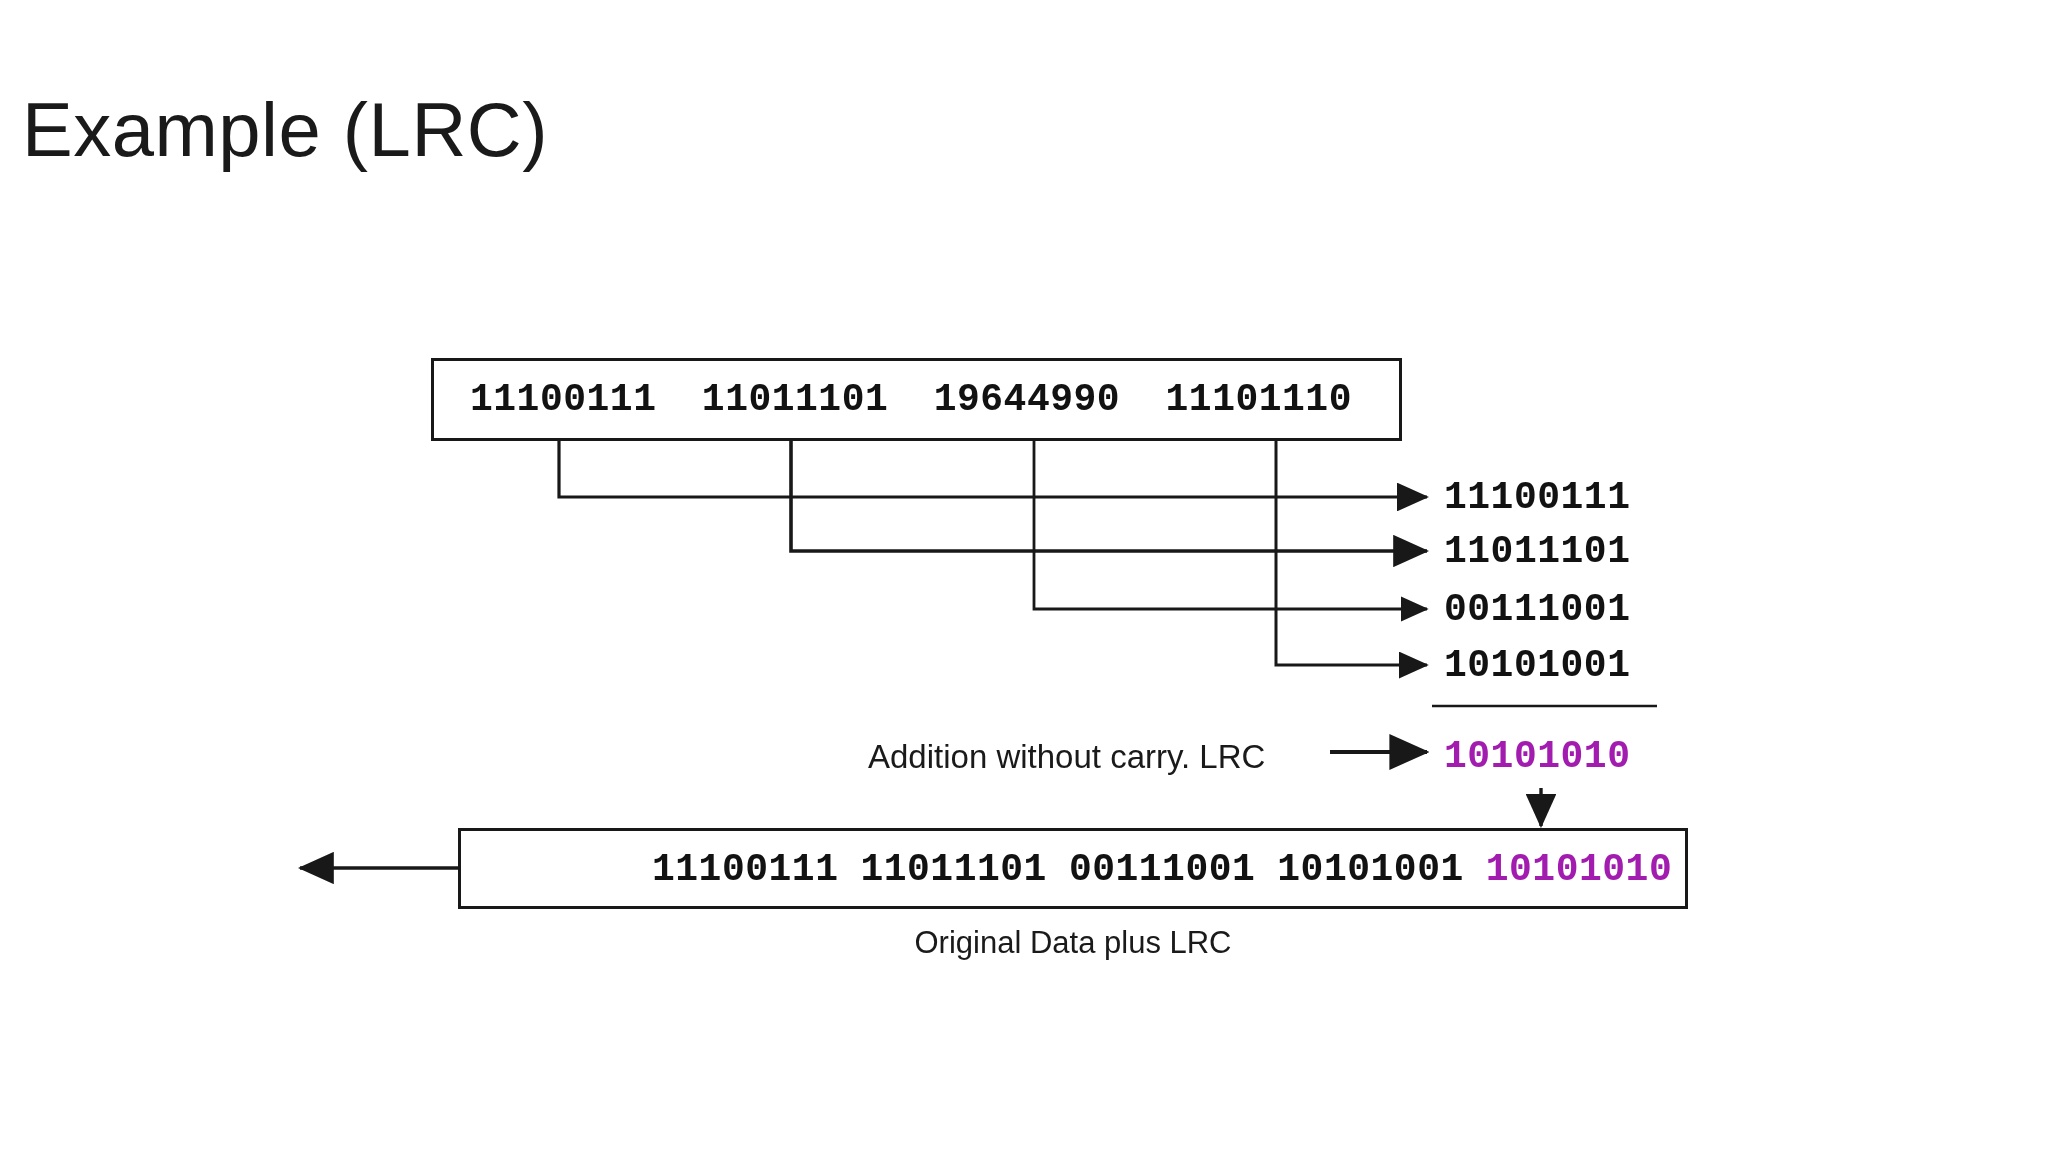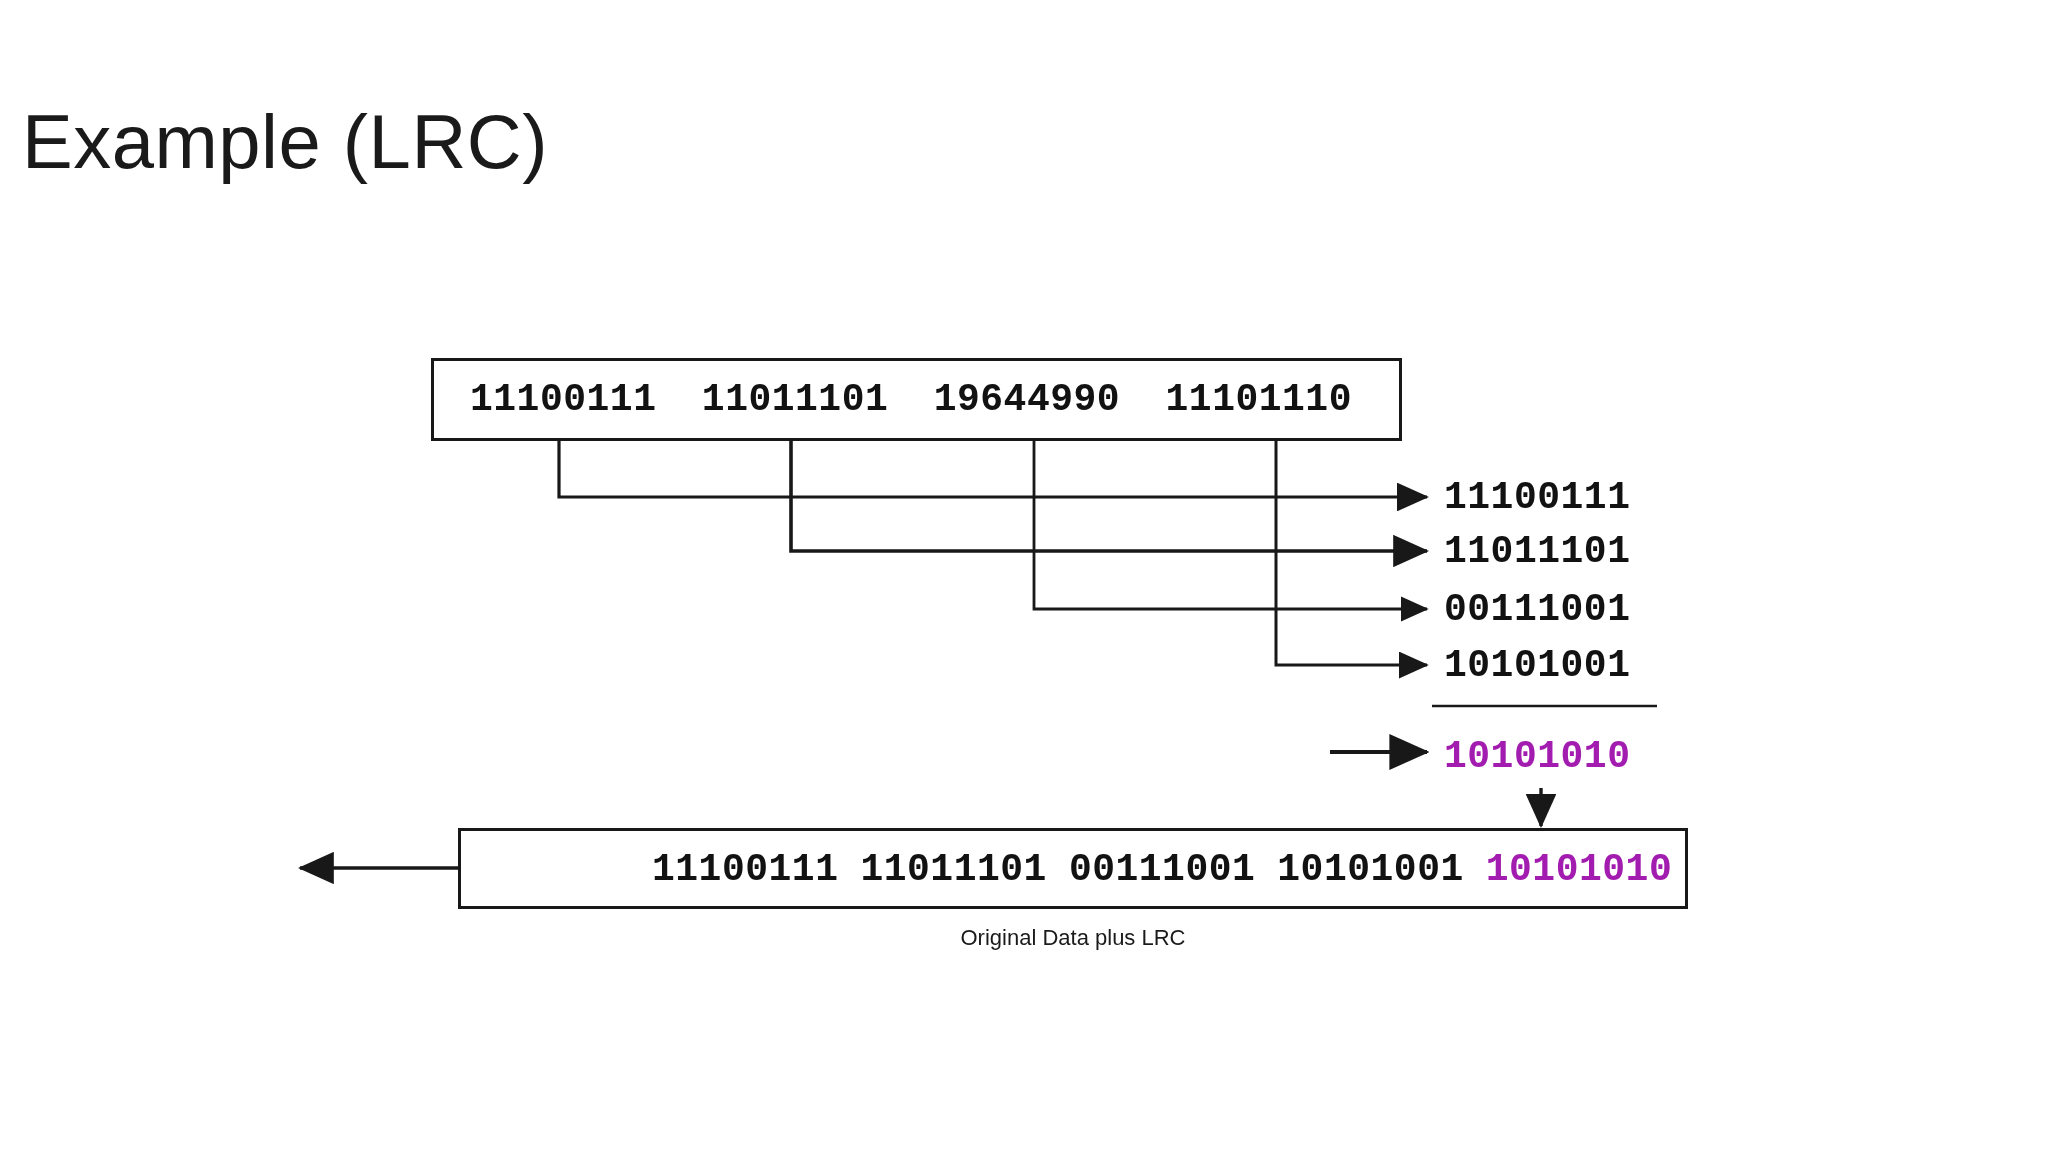--- a/index.html
+++ b/index.html
@@ -21,21 +21,20 @@
     position: absolute;
     left: 22px;
     top: 88px;
     font-family: "Liberation Sans", sans-serif;
     font-size: 76px;
     font-weight: 300;
     letter-spacing: 0.5px;
     color: #1a1a1a;
     white-space: nowrap;
     line-height: 1.1;
-    margin-top: 12px;
   }
 
   
   #diagram {
     position: absolute;
     left: 0;
     top: 0;
     width: 2048px;
     height: 1152px;
   }
@@ -116,21 +115,21 @@
     display: flex;
     gap: 22px;
   }
   #bottom-caption {
     position: absolute;
     left: 458px;
     top: 925px;
     width: 1230px;
     text-align: center;
     font-family: "Liberation Sans", sans-serif;
-    font-size: 22px;
+    font-size: 31px;
     font-weight: 400;
     color: #1a1a1a;
     white-space: nowrap;
   }
 </style>
 </head>
 <body>
 
 <div id="slide">
 
@@ -189,20 +188,21 @@
     <span class="bin">11011101</span>
     <span class="bin">19644990</span>
     <span class="bin">11101110</span>
   </div>
 
   <div class="bin result-row" id="res-0">11100111</div>
   <div class="bin result-row" id="res-1">11011101</div>
   <div class="bin result-row" id="res-2">00111001</div>
   <div class="bin result-row" id="res-3">10101001</div>
 
+  <div id="lrc-label">Addition without carry. LRC</div>
 
   <div class="bin red" id="lrc-value">10101010</div>
 
   <div class="data-box" id="bottom-box"></div>
 
   <div id="bottom-words">
     <span class="bin">11100111</span>
     <span class="bin">11011101</span>
     <span class="bin">00111001</span>
     <span class="bin">10101001</span>

